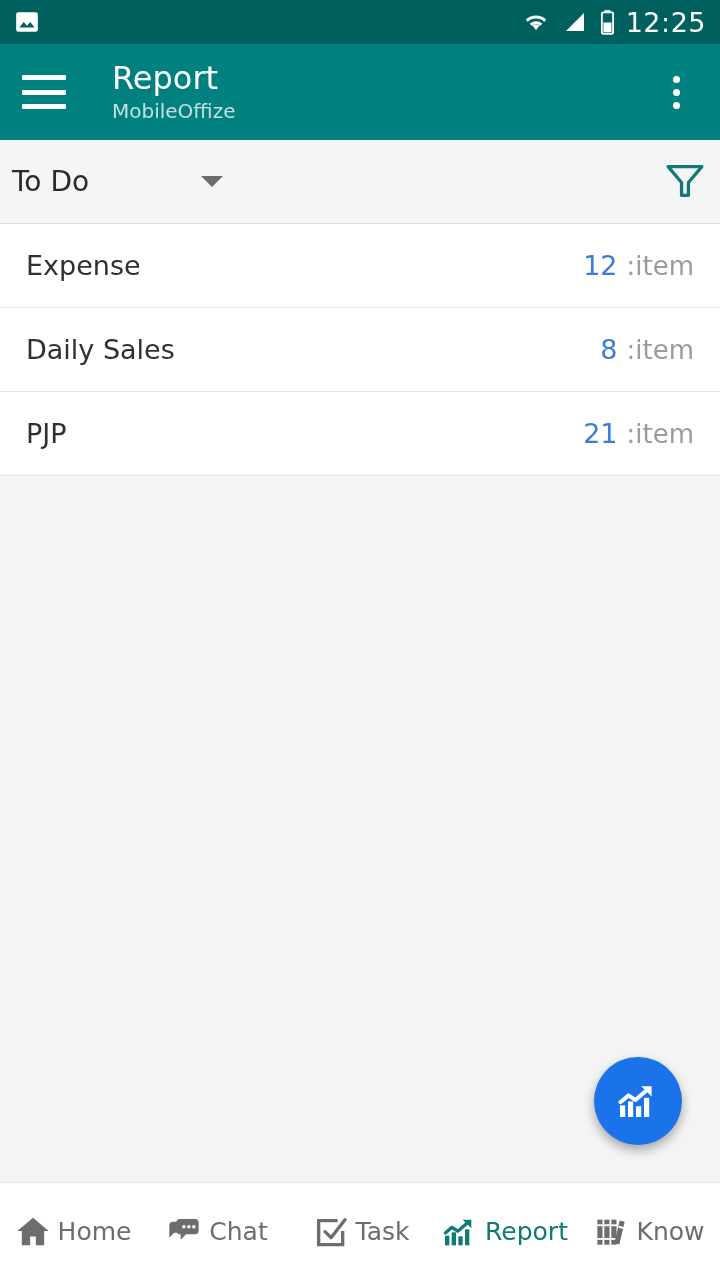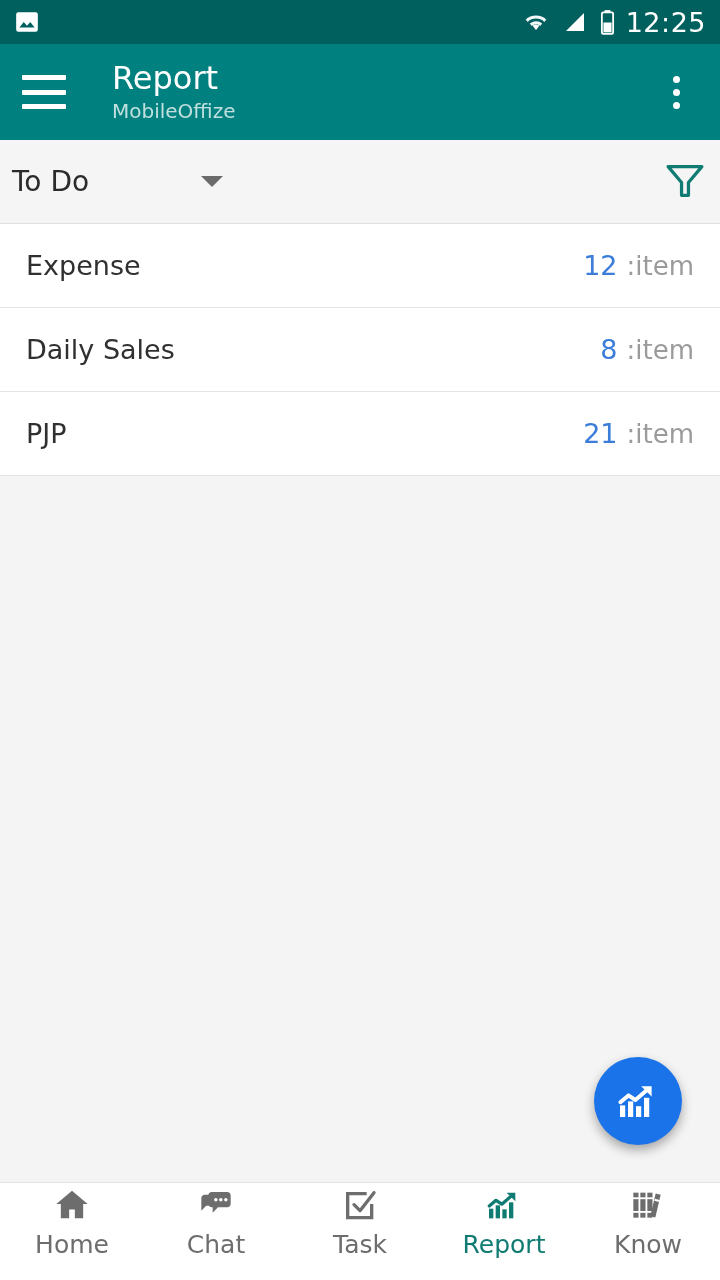--- a/index.html
+++ b/index.html
@@ -76,21 +76,21 @@
   }
 
   
   .bottom-nav {
     flex:0 0 98px; height:98px; background:#ffffff;
     border-top:1px solid #e4e4e4;
     display:flex; align-items:center;
   }
   .nav-item {
     flex:1 1 0; height:100%;
-    display:flex; flex-direction:column; align-items:center; justify-content:flex-start;
+    display:flex; flex-direction:row; align-items:center; justify-content:center;
     gap:5px; cursor:pointer;
   }
   .nav-label { font-size:25px; color:#6d6d6d; line-height:1; }
   .nav-item.active .nav-label { color:#0f7b72; }
   .nav-icon { height:44px; display:flex; align-items:center; justify-content:center; }
 </style>
 </head>
 <body>
 
 <div class="screen">

